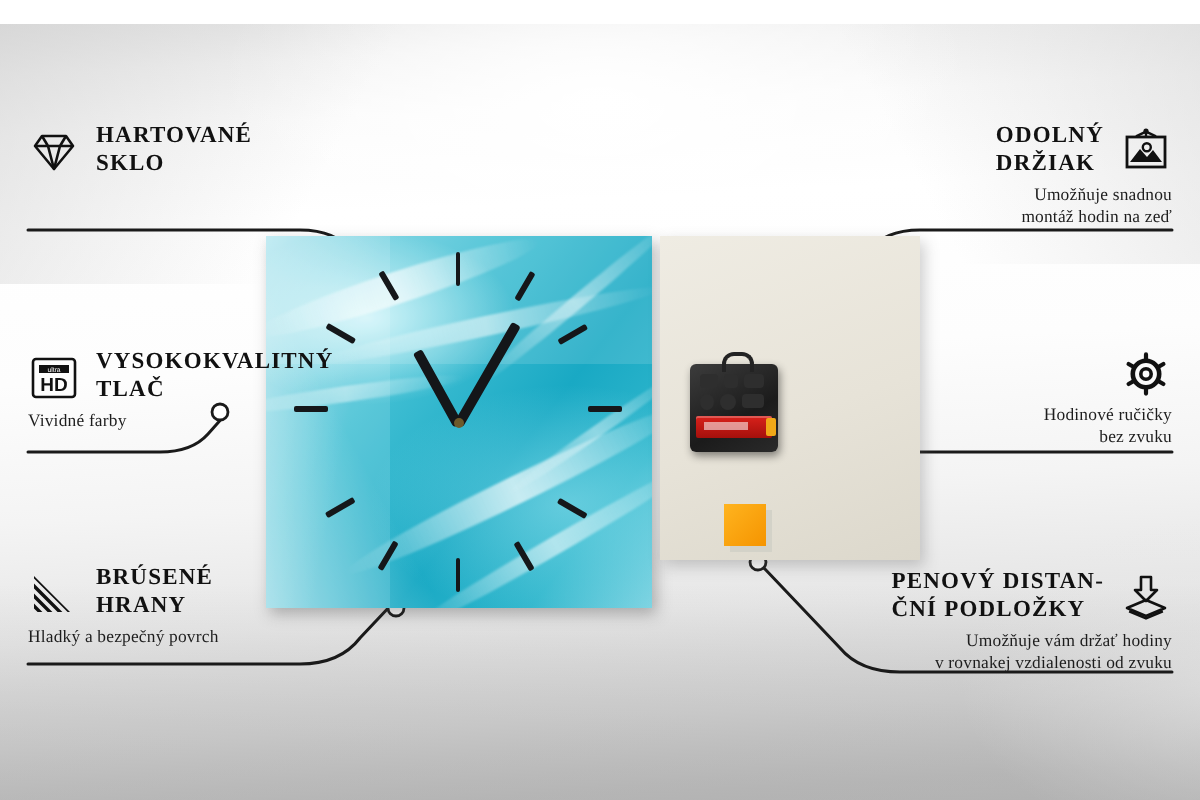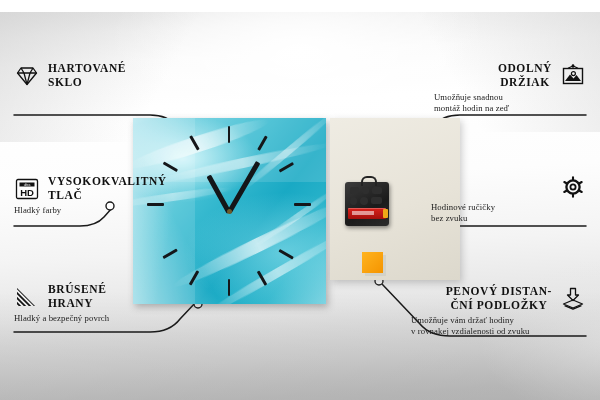--- a/index.html
+++ b/index.html
@@ -33,27 +33,27 @@
 
   
   .feature{position:absolute;}
   .feat-head{display:flex;align-items:center;gap:8px;}
   .feature.right .feat-head{flex-direction:row-reverse;}
   .ftitle{
     font-family:"Liberation Serif", serif;
     font-weight:bold;font-size:11.5px;letter-spacing:.6px;
     color:#111;line-height:13.5px;text-transform:uppercase;
   }
-  .feature.right .ftitle{text-align:center;}
+  .feature.right .ftitle{text-align:left;}
   .fdesc{
     font-family:"Liberation Serif", serif;
     font-size:8.7px;color:#1d1d1d;line-height:11.4px;
     padding-top:3px;letter-spacing:.1px;
   }
-  .feature.right .fdesc{text-align:left;}
+  .feature.right .fdesc{text-align:right;}
   .ico{width:26px;height:24px;flex:0 0 26px;display:block;}
 
   
   #clock{
     position:absolute;left:133px;top:106px;width:193px;height:186px;
     box-shadow:2px 3px 7px rgba(60,60,60,.35);
     background:
       linear-gradient(101deg, rgba(255,255,255,.30) 0%, rgba(255,255,255,0) 26%),
       linear-gradient(62deg, rgba(255,255,255,.48) 0%, rgba(255,255,255,0) 30%),
       radial-gradient(ellipse 120px 70px at 26% 22%, rgba(225,252,255,.85), rgba(225,252,255,0) 62%),
@@ -197,21 +197,21 @@
         <rect x="5.5" y="5.5" width="15" height="4" fill="#111"></rect>
         <text x="13" y="9" font-family="Liberation Sans, sans-serif" font-size="3.4" fill="#fff" text-anchor="middle">ultra</text>
         <text x="13" y="18.5" font-family="Liberation Sans, sans-serif" font-size="9.5" font-weight="bold" fill="#111" text-anchor="middle">HD</text>
       </svg>
       <div class="ftitle">
         <div>VYSOKOKVALITNÝ</div>
         <div>TLAČ</div>
       </div>
     </div>
     <div class="fdesc">
-      <div>Hladký farby</div>
+      <div>Vividné farby</div>
     </div>
   </div>
 
   <div class="feature left" style="left:14px;top:271px;width:150px;">
     <div class="feat-head">
       <svg class="ico" viewBox="0 0 26 24">
         <defs>
           <clipPath id="tri">
               <path d="M3,3 L21,21 L3,21 Z"></path>
             </clipPath>

